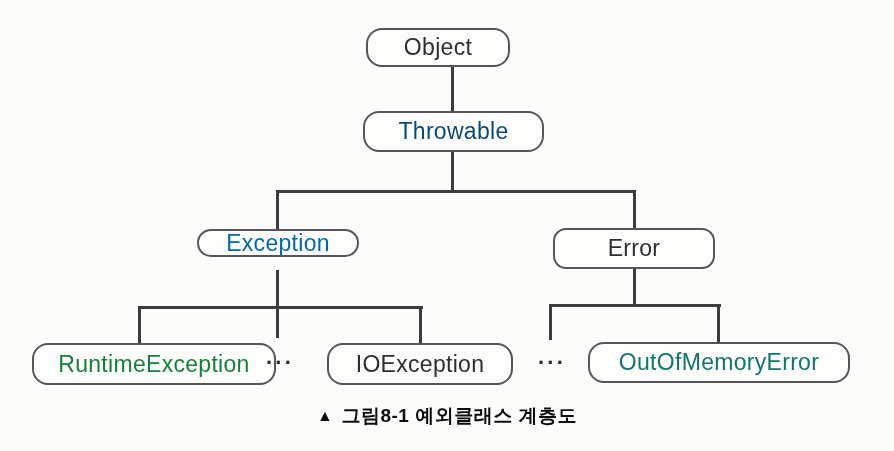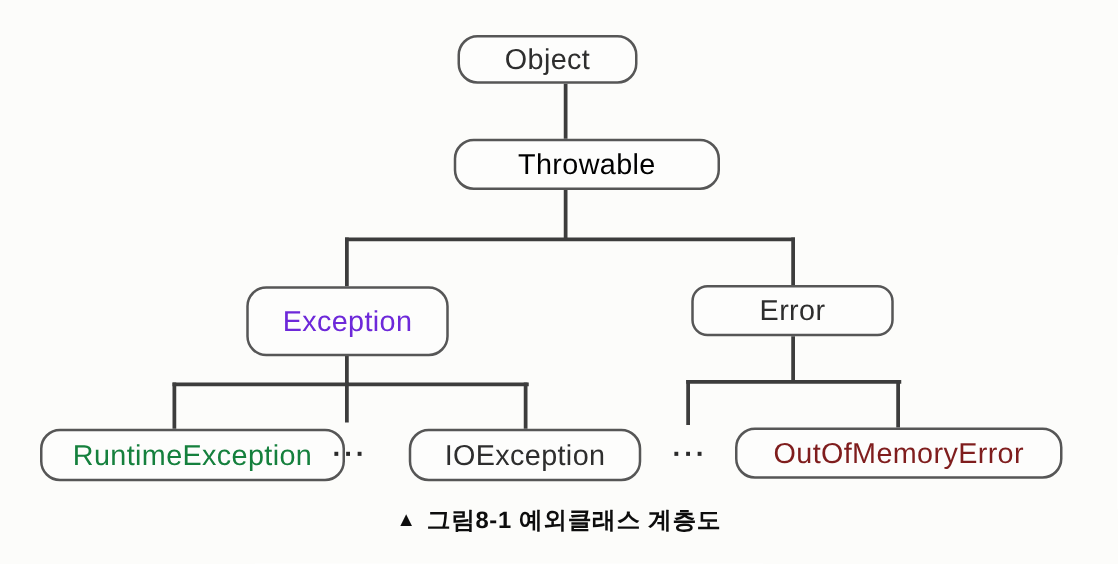--- a/index.html
+++ b/index.html
@@ -62,30 +62,30 @@
     vertical-align: 1px;
   }
 </style>
 </head>
 <body>
 
 <div id="figure" style="background: rgb(252, 252, 250);">
 
   <div class="node" style="left: 366px; top: 28px; width: 144px; height: 39px; border-color: rgb(86, 86, 86); color: rgb(46, 46, 46);">Object</div>
 
-  <div class="node" style="left: 363px; top: 111px; width: 213px; height: 41px; border-color: rgb(86, 86, 86); color: #000000;">Throwable</div>
+  <div class="node" style="left: 363px; top: 111px; width: 181px; height: 41px; border-color: rgb(86, 86, 86); color: #0c4a6e;">Throwable</div>
 
-  <div class="node" style="left: 197px; top: 229px; width: 162px; height: 56px; border-color: rgb(86, 86, 86); color: #6d28d9;">Exception</div>
+  <div class="node" style="left: 197px; top: 229px; width: 162px; height: 28px; border-color: rgb(86, 86, 86); color: #0369a1;">Exception</div>
   <div class="node" style="left: 553px; top: 228px; width: 162px; height: 41px; border-color: rgb(86, 86, 86); color: rgb(46, 46, 46); border-radius: 13px;">Error</div>
 
   <div class="node" style="left: 32px; top: 343px; width: 244px; height: 42px; border-color: rgb(86, 86, 86); color: #15803d;">RuntimeException</div>
   <div class="ellipsis" style="left:260px; top:352px; width:40px;">···</div>
   <div class="node" style="left: 327px; top: 343px; width: 186px; height: 42px; border-color: rgb(86, 86, 86); color: rgb(46, 46, 46);">IOException</div>
   <div class="ellipsis" style="left:532px; top:352px; width:40px;">···</div>
-  <div class="node" style="left: 588px; top: 342px; width: 262px; height: 41px; border-color: rgb(86, 86, 86); color: #7f1d1d;">OutOfMemoryError</div>
+  <div class="node" style="left: 588px; top: 342px; width: 262px; height: 41px; border-color: rgb(86, 86, 86); color: #0f766e;">OutOfMemoryError</div>
 
   <div class="line" style="left: 451px; top: 67px; width: 3px; height: 44px; background: rgb(60, 60, 60);"></div>
   <div class="line" style="left: 451px; top: 152px; width: 3px; height: 39px; background: rgb(60, 60, 60);"></div>
   <div class="line" style="left: 276px; top: 190px; width: 360px; height: 3px; background: rgb(60, 60, 60);"></div>
   <div class="line" style="left: 276px; top: 190px; width: 3px; height: 39px; background: rgb(60, 60, 60);"></div>
   <div class="line" style="left: 633px; top: 190px; width: 3px; height: 38px; background: rgb(60, 60, 60);"></div>
 
   <div class="line" style="left: 276px; top: 270px; width: 3px; height: 37px; background: rgb(60, 60, 60);"></div>
   <div class="line" style="left: 138px; top: 306px; width: 285px; height: 3px; background: rgb(60, 60, 60);"></div>
   <div class="line" style="left: 138px; top: 306px; width: 3px; height: 37px; background: rgb(60, 60, 60);"></div>

